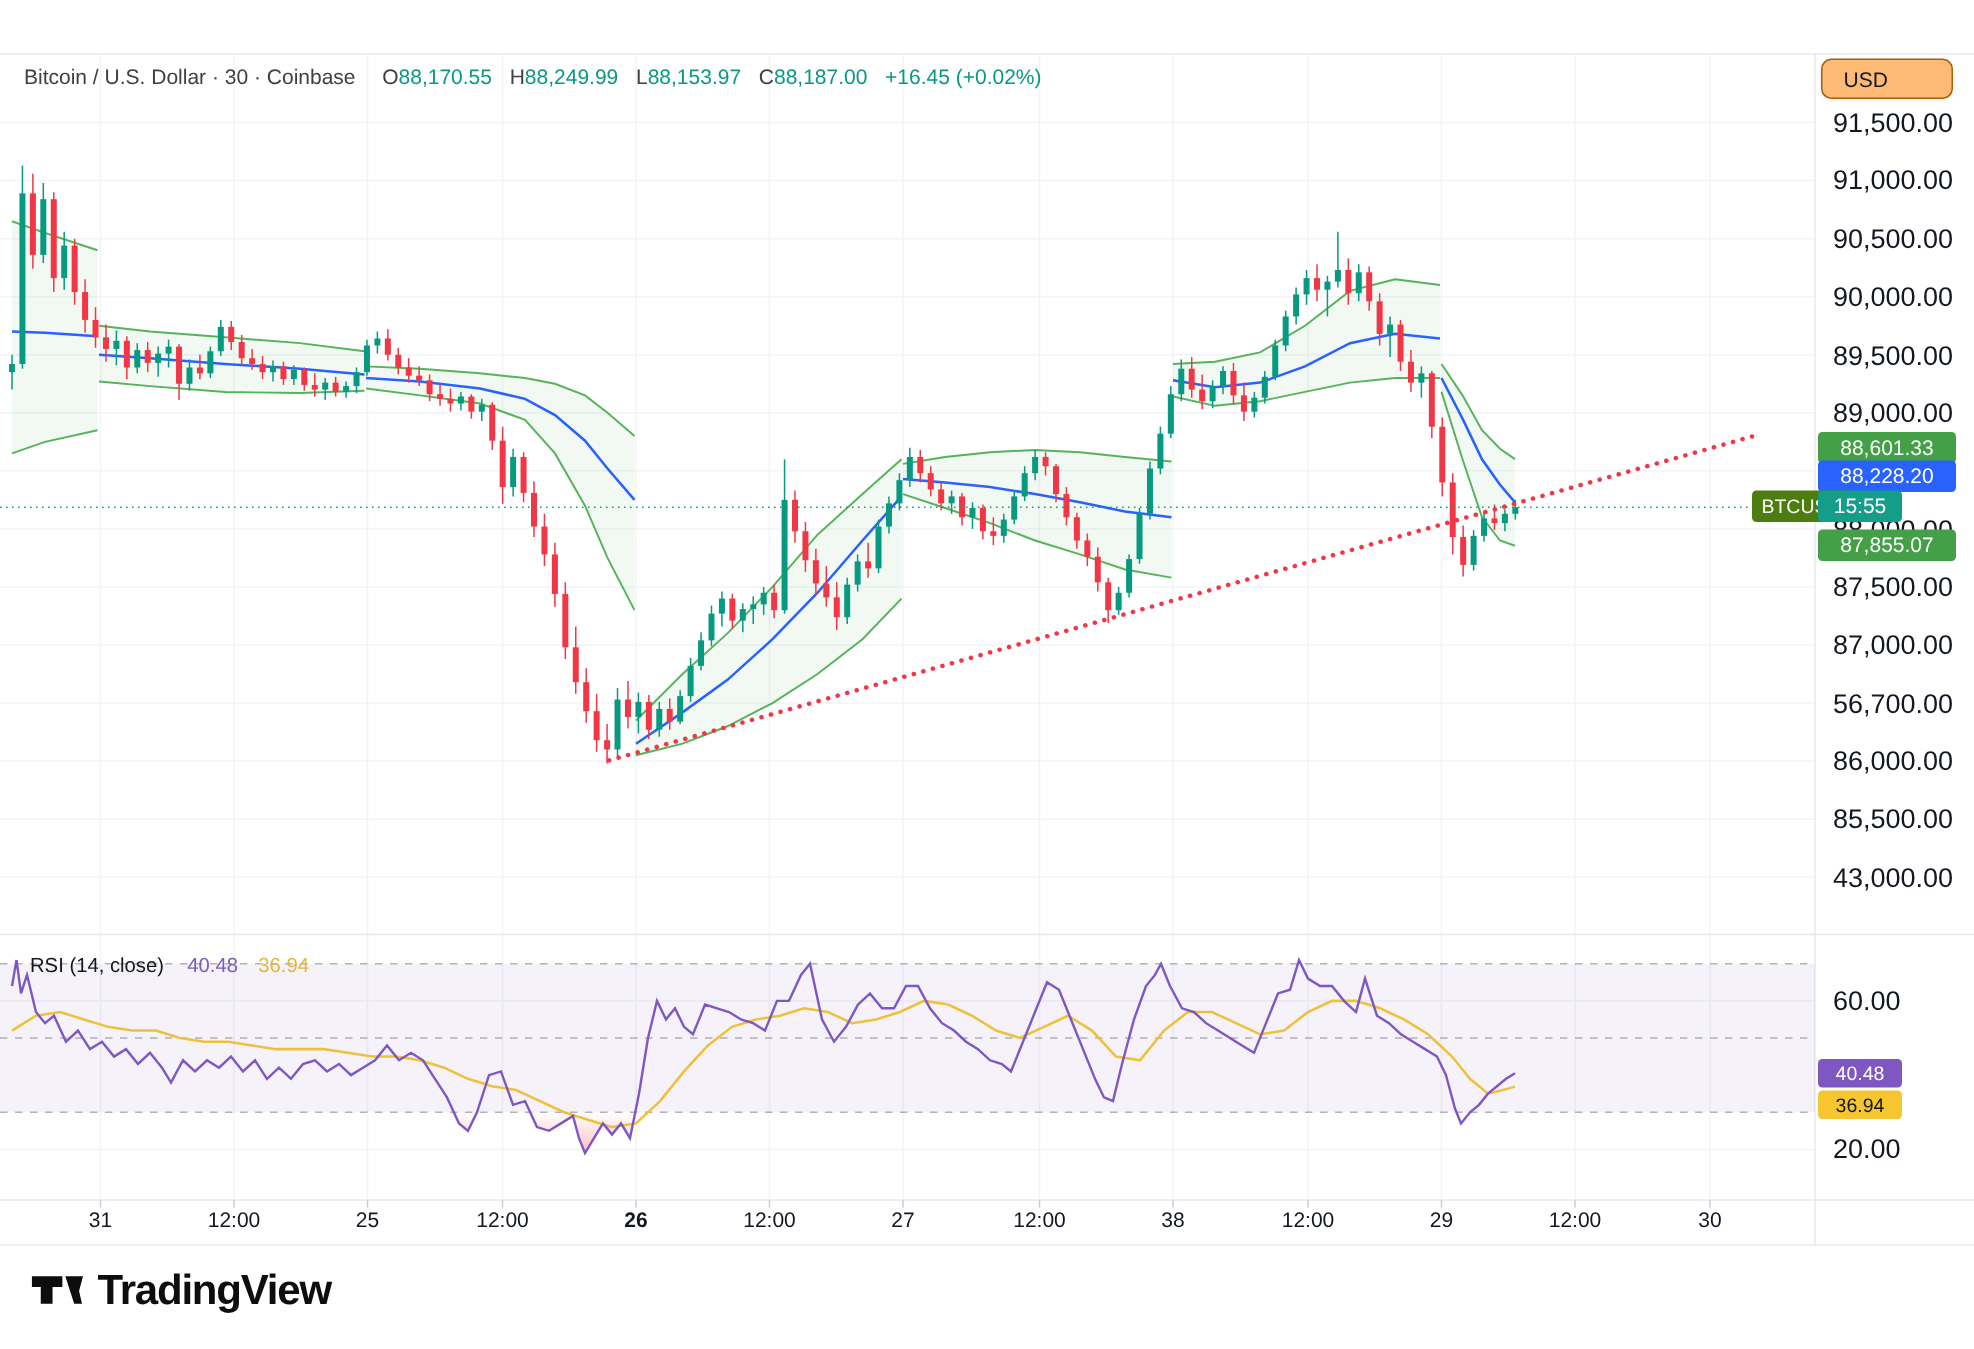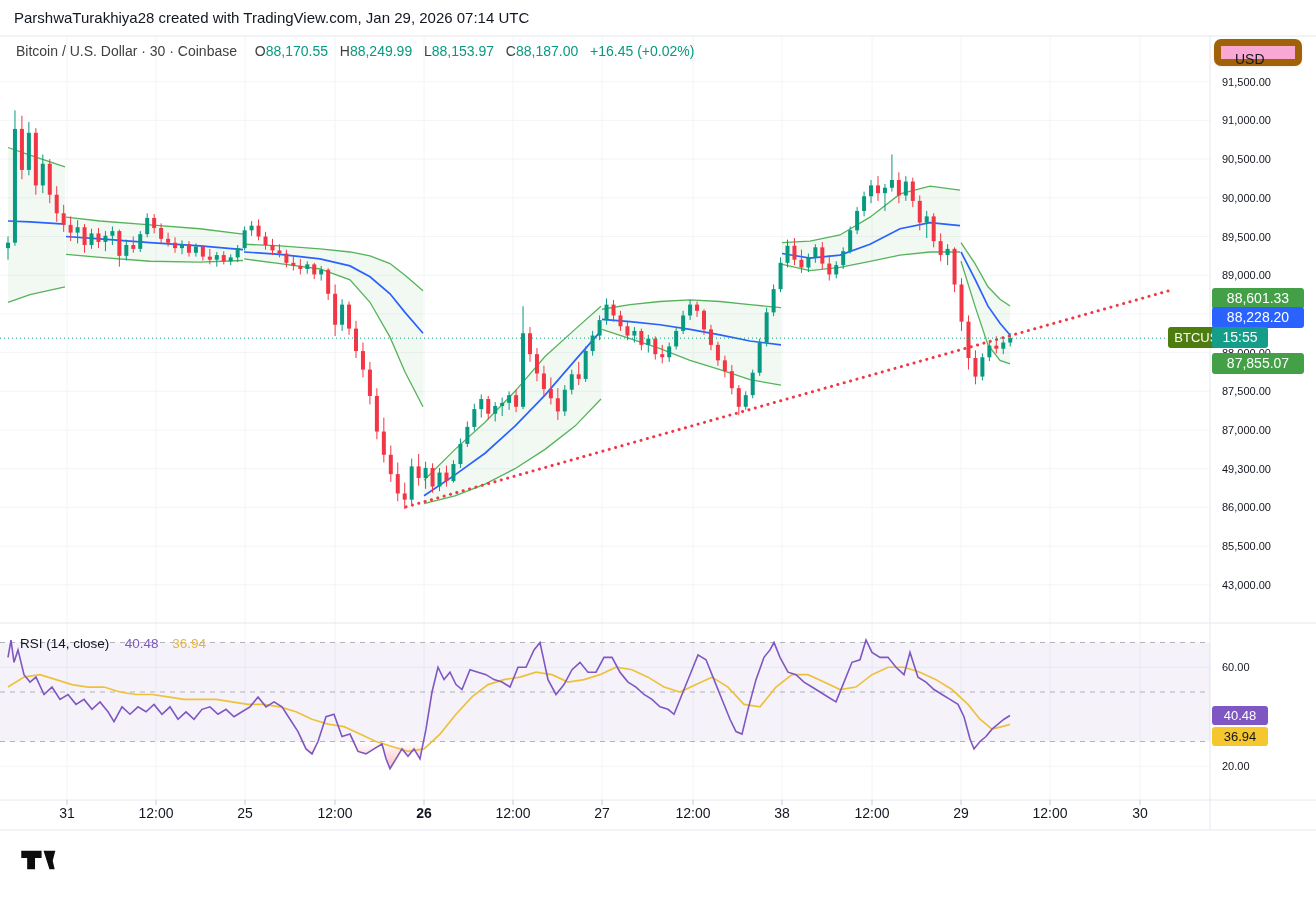--- a/index.html
+++ b/index.html
@@ -9,24 +9,24 @@
   .hdr{position:absolute;left:14px;top:9px;font-size:15px;color:#131722;z-index:4;white-space:nowrap;}
   .legend{position:absolute;left:16px;z-index:4;font-size:14px;white-space:nowrap;}
   .legend1{top:43px;}
   .legend2{top:62px;}
   .legend .dark{color:#404040;}
   .legend .teal{color:#089981;}
   .legend .blue{color:#2962ff;}
   .legend .green{color:#43a047;}
   .legend .gap{display:inline-block;width:10px;}
   .legend .sgap{display:inline-block;width:4px;}
-  .usd-btn{position:absolute;left:1214px;top:39px;width:88px;height:27px;background:#f9a8d4;
-           border:7px solid #a16207;border-radius:7px;box-shadow:0 1px 3px rgba(90,100,120,.12);
+  .usd-btn{position:absolute;left:1214px;top:39px;width:88px;height:27px;background:#fdba74;
+           border:1px solid #a16207;border-radius:7px;box-shadow:0 1px 3px rgba(90,100,120,.12);
            font-size:14px;color:#131722;line-height:27px;padding-left:14px;box-sizing:border-box;z-index:4;cursor:pointer;}
-  .plabel{position:absolute;left:1222px;height:20px;line-height:20px;font-size:11px;color:#131722;z-index:2;white-space:nowrap;}
+  .plabel{position:absolute;left:1222px;height:20px;line-height:20px;font-size:18px;color:#131722;z-index:2;white-space:nowrap;}
   .badge{position:absolute;left:1212px;width:92px;height:21px;border-radius:3px;color:#fff;
          font-size:14px;text-align:center;line-height:21px;z-index:3;white-space:nowrap;}
   .badge.b-upper{top:288px;background:#43a047;}
   .badge.b-mid{top:307px;background:#2962ff;}
   .badge.b-countdown{top:327px;width:56px;background:#149e8a;}
   .badge.b-lower{top:353px;background:#43a047;}
   .badge.b-symbol{left:1168px;top:327px;width:66px;background:#4d7c0f;font-size:13px;}
   .badge.b-rsi{top:706px;width:56px;height:19px;line-height:19px;font-size:13px;background:#7e57c2;}
   .badge.b-rsima{top:727px;width:56px;height:19px;line-height:19px;font-size:13px;background:#f5c62e;color:#131722;}
   .tlabel{position:absolute;top:805px;transform:translateX(-50%);font-size:14px;color:#131722;z-index:2;}
@@ -432,21 +432,20 @@
         <line x1="1010.24" y1="333.25" x2="1010.24" y2="346.40799999999996" stroke="#089981" stroke-width="1"></line>
         <rect x="1008.24" y="338.1262" width="4" height="4.411799999999971" fill="#089981"></rect>
       </g>
       <line x1="406" y1="506.93559999999997" x2="1168" y2="290.9896" stroke="#f23645" stroke-width="3" stroke-dasharray="0.1 6.5" stroke-linecap="round"></line>
       <line x1="0" y1="338.1262" x2="1210" y2="338.1262" stroke="#089981" stroke-width="1" stroke-dasharray="1 3"></line>
       <path d="M8 657.35 L11 640.025 L14 662.3 L18 649.925 L24 674.675 L30 682.1 L36 677.15 L44 694.475 L52 687.05 L60 699.425 L68 694.475 L76 704.375 L84 699.425 L92 709.325 L100 701.9 L108 711.8 L114 721.7 L122 706.85 L130 714.275 L138 706.85 L146 711.8 L154 704.375 L162 714.275 L170 706.85 L178 719.225 L186 711.8 L194 719.225 L202 709.325 L210 706.85 L218 714.275 L226 709.325 L234 716.75 L242 711.8 L250 706.85 L258 696.95 L266 706.85 L274 701.9 L282 706.85 L290 719.225 L298 731.6 L306 748.925 L312 753.875 L318 741.5 L326 716.75 L334 714.275 L342 736.55 L350 734.075 L358 751.4 L366 753.875 L374 748.925 L382 743.975 L386 758.825 L390 768.725 L396 758.825 L402 748.925 L408 756.35 L414 748.925 L420 758.825 L426 729.125 L432 692 L438 667.25 L444 679.625 L450 672.2 L456 684.575 L462 689.525 L470 669.725 L478 672.2 L486 674.675 L494 679.625 L502 682.1 L510 687.05 L518 667.25 L526 667.25 L534 649.925 L540 642.5 L548 679.625 L556 694.475 L564 684.575 L572 669.725 L580 662.3 L588 672.2 L596 672.2 L604 657.35 L612 657.35 L620 672.2 L628 682.1 L636 687.05 L644 694.475 L652 699.425 L660 706.85 L668 709.325 L674 714.275 L682 694.475 L690 674.675 L698 654.875 L706 659.825 L714 679.625 L722 699.425 L730 719.225 L736 731.6 L742 734.075 L748 709.325 L756 679.625 L764 657.35 L770 649.925 L774 642.5 L780 657.35 L788 672.2 L796 674.675 L804 682.1 L812 687.05 L820 692 L828 696.95 L836 701.9 L844 682.1 L852 662.3 L860 659.825 L866 640.025 L872 652.4 L880 657.35 L888 657.35 L896 667.25 L904 674.675 L910 652.4 L918 677.15 L926 682.1 L934 689.525 L942 694.475 L950 699.425 L958 704.375 L964 716.75 L970 739.025 L974 748.925 L980 741.5 L986 736.55 L992 729.125 L998 724.175 L1004 719.225 L1010 715.5125 L1010 741.5 L8 741.5 Z" fill="url(#oversold)" clip-path="url(#below30)"></path>
       <polyline points="8,687.05 24,677.15 40,674.675 56,679.625 72,684.575 88,687.05 104,687.05 120,692 136,694.475 152,694.475 168,696.95 184,699.425 200,699.425 216,699.425 232,701.9 248,704.375 264,704.375 280,706.85 296,711.8 312,719.225 328,724.175 344,726.65 360,734.075 376,741.5 392,746.45 408,751.4 424,748.925 440,734.075 456,714.275 472,696.95 488,684.575 504,679.625 520,677.15 536,672.2 552,674.675 568,682.1 584,679.625 600,674.675 616,667.25 632,669.725 648,677.15 664,687.05 680,692 696,684.575 712,677.15 728,687.05 744,704.375 760,706.85 776,687.05 792,674.675 808,674.675 824,682.1 840,689.525 856,687.05 872,674.675 888,667.25 904,667.25 920,672.2 936,679.625 952,689.525 968,704.375 980,719.225 992,729.125 1002,726.65 1010,724.4225" fill="none" stroke="#eec13d" stroke-width="1.7"></polyline>
       <polyline points="8,657.35 11,640.025 14,662.3 18,649.925 24,674.675 30,682.1 36,677.15 44,694.475 52,687.05 60,699.425 68,694.475 76,704.375 84,699.425 92,709.325 100,701.9 108,711.8 114,721.7 122,706.85 130,714.275 138,706.85 146,711.8 154,704.375 162,714.275 170,706.85 178,719.225 186,711.8 194,719.225 202,709.325 210,706.85 218,714.275 226,709.325 234,716.75 242,711.8 250,706.85 258,696.95 266,706.85 274,701.9 282,706.85 290,719.225 298,731.6 306,748.925 312,753.875 318,741.5 326,716.75 334,714.275 342,736.55 350,734.075 358,751.4 366,753.875 374,748.925 382,743.975 386,758.825 390,768.725 396,758.825 402,748.925 408,756.35 414,748.925 420,758.825 426,729.125 432,692 438,667.25 444,679.625 450,672.2 456,684.575 462,689.525 470,669.725 478,672.2 486,674.675 494,679.625 502,682.1 510,687.05 518,667.25 526,667.25 534,649.925 540,642.5 548,679.625 556,694.475 564,684.575 572,669.725 580,662.3 588,672.2 596,672.2 604,657.35 612,657.35 620,672.2 628,682.1 636,687.05 644,694.475 652,699.425 660,706.85 668,709.325 674,714.275 682,694.475 690,674.675 698,654.875 706,659.825 714,679.625 722,699.425 730,719.225 736,731.6 742,734.075 748,709.325 756,679.625 764,657.35 770,649.925 774,642.5 780,657.35 788,672.2 796,674.675 804,682.1 812,687.05 820,692 828,696.95 836,701.9 844,682.1 852,662.3 860,659.825 866,640.025 872,652.4 880,657.35 888,657.35 896,667.25 904,674.675 910,652.4 918,677.15 926,682.1 934,689.525 942,694.475 950,699.425 958,704.375 964,716.75 970,739.025 974,748.925 980,741.5 986,736.55 992,729.125 998,724.175 1004,719.225 1010,715.5125" fill="none" stroke="#7e57c2" stroke-width="1.6"></polyline>
     </svg>
 
-  <div class="hdr">ParshwaTurakhiya28 created with TradingView.com, Jan 29, 2026 07:14 UTC</div>
 
   <div class="legend legend1">
     <span class="dark">Bitcoin / U.S. Dollar</span>
     <span class="dark"> <span>·</span> </span>
     <span class="dark">30</span>
     <span class="dark"> <span>·</span> </span>
     <span class="dark">Coinbase</span>
     <span class="gap"></span>
     <span class="dark">O</span><span class="teal">88,170.55</span>
     <span class="sgap"></span>
@@ -475,21 +474,21 @@
       <div class="plabel" style="top: 71.7px;">91,500.00</div>
       <div class="plabel" style="top: 110.4px;">91,000.00</div>
       <div class="plabel" style="top: 149.1px;">90,500.00</div>
       <div class="plabel" style="top: 187.8px;">90,000.00</div>
       <div class="plabel" style="top: 226.5px;">89,500.00</div>
       <div class="plabel" style="top: 265.2px;">89,000.00</div>
       <div class="plabel" style="top: 303.9px;">88,500.00</div>
       <div class="plabel" style="top: 342.6px;">88,000.00</div>
       <div class="plabel" style="top: 381.3px;">87,500.00</div>
       <div class="plabel" style="top: 420px;">87,000.00</div>
-      <div class="plabel" style="top: 458.7px;">49,300.00</div>
+      <div class="plabel" style="top: 458.7px;">56,700.00</div>
       <div class="plabel" style="top: 497.4px;">86,000.00</div>
       <div class="plabel" style="top: 536.1px;">85,500.00</div>
       <div class="plabel" style="top: 574.8px;">43,000.00</div>
       <div class="plabel" style="top: 657.25px;">60.00</div>
       <div class="plabel" style="top: 756.25px;">20.00</div>
     </div>
   <div id="time-axis">
       <div class="tlabel" style="left: 67px;">31</div>
       <div class="tlabel" style="left: 156px;">12:00</div>
       <div class="tlabel" style="left: 245px;">25</div>
@@ -513,15 +512,16 @@
   <div class="badge b-rsi">40.48</div>
   <div class="badge b-rsima">36.94</div>
 
   <div class="footer-logo">
     <svg width="38" height="38" viewBox="0 0 58 58">
       <g fill="#0c0d0e">
         <path d="M5 15 h31 v11 h-10 v17 H14 V26 H5 z"></path>
         <path d="M39 15 h11 l3 11 3-11 h-0.5 l-9 0 z M39 15 l9 28 h8 l-6.5-28 z M49.5 43 l7.5-28 h-8 l-4 16 z"></path>
       </g>
     </svg>
+    <span class="logo-text">TradingView</span>
   </div>
 
 </div>
 
 </body></html>

